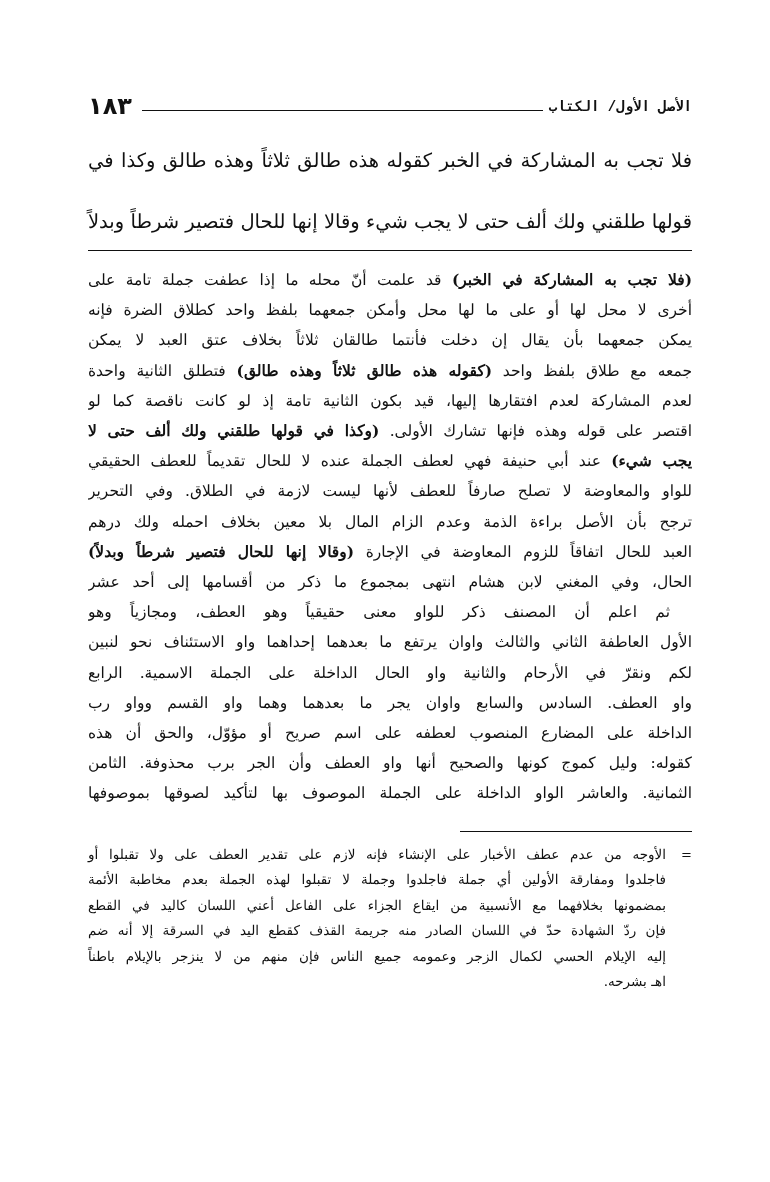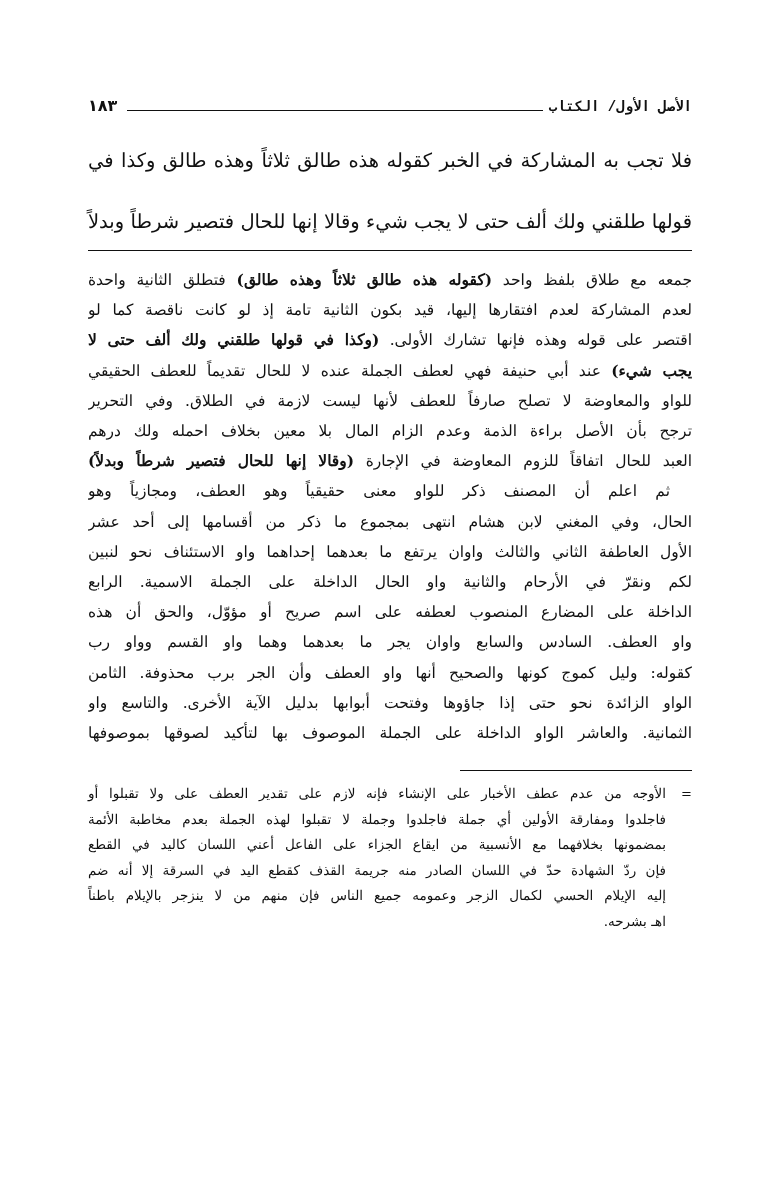--- a/index.html
+++ b/index.html
@@ -39,21 +39,21 @@
     line-height: 18px;
   }
   .running-rule {
     flex: 1;
     border-bottom: 1.5px solid #111;
     margin-bottom: 5px;
   }
   .page-number {
     font-family: "DejaVu Sans", "Liberation Sans", sans-serif;
     font-weight: bold;
-    font-size: 16px;
+    font-size: 24px;
     white-space: nowrap;
     padding-right: 10px;
     line-height: 20px;
   }
   
   .matn {
     font-size: 19.5px;
     line-height: 33px;
     text-align: justify;
     text-align-last: justify;
@@ -127,35 +127,37 @@
   </div>
 
   <div class="matn">
     <span class="line">فلا تجب به المشاركة في الخبر كقوله هذه طالق ثلاثاً وهذه طالق وكذا في</span>
     <span class="line">قولها طلقني ولك ألف حتى لا يجب شيء وقالا إنها للحال فتصير شرطاً وبدلاً</span>
   </div>
 
   <hr class="matn-rule">
 
   <div class="sharh" id="sharh">
+      <span class="line"><span class="b">(فلا تجب به المشاركة في الخبر)</span><span> قد علمت أنّ محله ما إذا عطفت جملة تامة على</span></span>
+      <span class="line"><span>أخرى لا محل لها أو على ما لها محل وأمكن جمعهما بلفظ واحد كطلاق الضرة فإنه</span></span>
+      <span class="line"><span>يمكن جمعهما بأن يقال إن دخلت فأنتما طالقان ثلاثاً بخلاف عتق العبد لا يمكن</span></span>
       <span class="line"><span>جمعه مع طلاق بلفظ واحد </span><span class="b">(كقوله هذه طالق ثلاثاً وهذه طالق)</span><span> فتطلق الثانية واحدة</span></span>
       <span class="line"><span>لعدم المشاركة لعدم افتقارها إليها، قيد بكون الثانية تامة إذ لو كانت ناقصة كما لو</span></span>
       <span class="line"><span>اقتصر على قوله وهذه فإنها تشارك الأولى. </span><span class="b">(وكذا في قولها طلقني ولك ألف حتى لا</span></span>
       <span class="line"><span class="b">يجب شيء)</span><span> عند أبي حنيفة فهي لعطف الجملة عنده لا للحال تقديماً للعطف الحقيقي</span></span>
       <span class="line"><span>للواو والمعاوضة لا تصلح صارفاً للعطف لأنها ليست لازمة في الطلاق. وفي التحرير</span></span>
       <span class="line"><span>ترجح بأن الأصل براءة الذمة وعدم الزام المال بلا معين بخلاف احمله ولك درهم</span></span>
       <span class="line"><span>العبد للحال اتفاقاً للزوم المعاوضة في الإجارة </span><span class="b">(وقالا إنها للحال فتصير شرطاً وبدلاً)</span></span>
+      <span class="line"><span>الحال، وفي المغني لابن هشام انتهى بمجموع ما ذكر من أقسامها إلى أحد عشر</span></span>
       <span class="line indent"><span>ثم اعلم أن المصنف ذكر للواو معنى حقيقياً وهو العطف، ومجازياً وهو</span></span>
-      <span class="line"><span>الحال، وفي المغني لابن هشام انتهى بمجموع ما ذكر من أقسامها إلى أحد عشر</span></span>
       <span class="line"><span>الأول العاطفة الثاني والثالث واوان يرتفع ما بعدهما إحداهما واو الاستئناف نحو لنبين</span></span>
       <span class="line"><span>لكم ونقرّ في الأرحام والثانية واو الحال الداخلة على الجملة الاسمية. الرابع</span></span>
+      <span class="line"><span>واو العطف. السادس والسابع واوان يجر ما بعدهما وهما واو القسم وواو رب</span></span>
       <span class="line"><span>الداخلة على المضارع المنصوب لعطفه على اسم صريح أو مؤوّل، والحق أن هذه</span></span>
-      <span class="line"><span>واو العطف. السادس والسابع واوان يجر ما بعدهما وهما واو القسم وواو رب</span></span>
       <span class="line"><span>كقوله: وليل كموج كونها والصحيح أنها واو العطف وأن الجر برب محذوفة. الثامن</span></span>
-      <span class="line"><span>الواو الزائدة نحو حتى إذا جاؤوها وفتحت أبوابها بدليل الآية الأخرى. والتاسع واو</span></span>
       <span class="line"><span>الثمانية. والعاشر الواو الداخلة على الجملة الموصوف بها لتأكيد لصوقها بموصوفها</span></span>
     </div>
 
   <div class="foot-rule"></div>
 
   <div class="footnotes" id="footnotes">
       <span class="line"><span class="cont-mark">=</span><span>الأوجه من عدم عطف الأخبار على الإنشاء فإنه لازم على تقدير العطف على ولا تقبلوا أو</span></span>
       <span class="line"><span>فاجلدوا ومفارقة الأولين أي جملة فاجلدوا وجملة لا تقبلوا لهذه الجملة بعدم مخاطبة الأئمة</span></span>
       <span class="line"><span>بمضمونها بخلافهما مع الأنسبية من ايقاع الجزاء على الفاعل أعني اللسان كاليد في القطع</span></span>
       <span class="line"><span>فإن ردّ الشهادة حدّ في اللسان الصادر منه جريمة القذف كقطع اليد في السرقة إلا أنه ضم</span></span>

